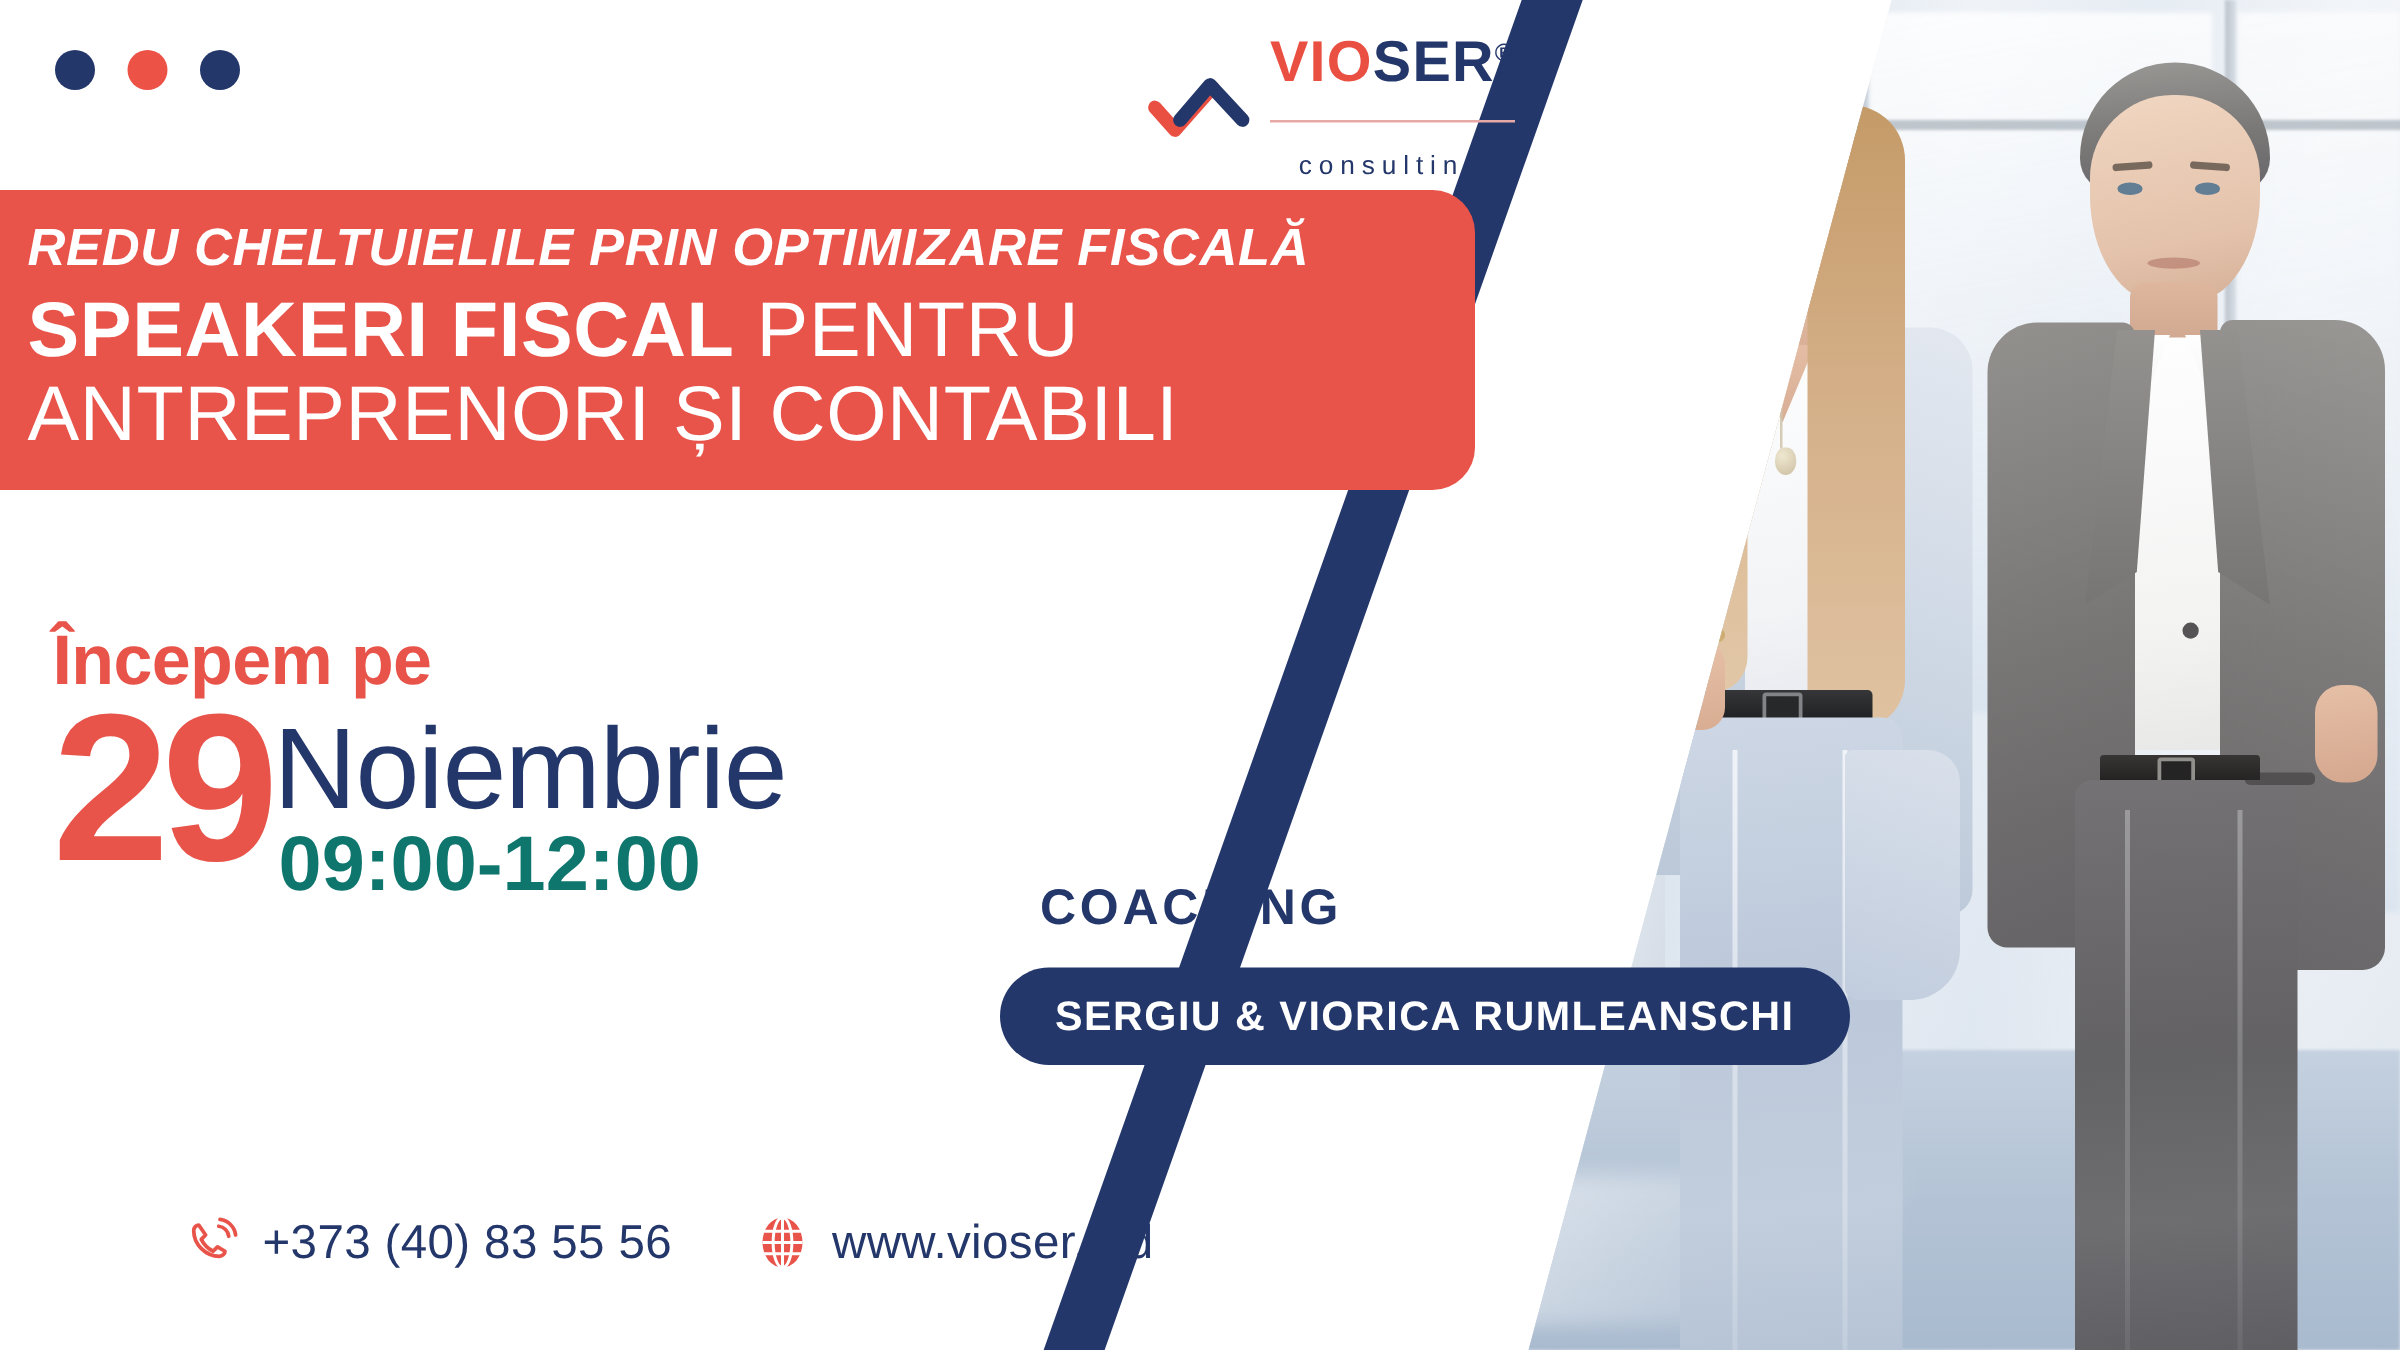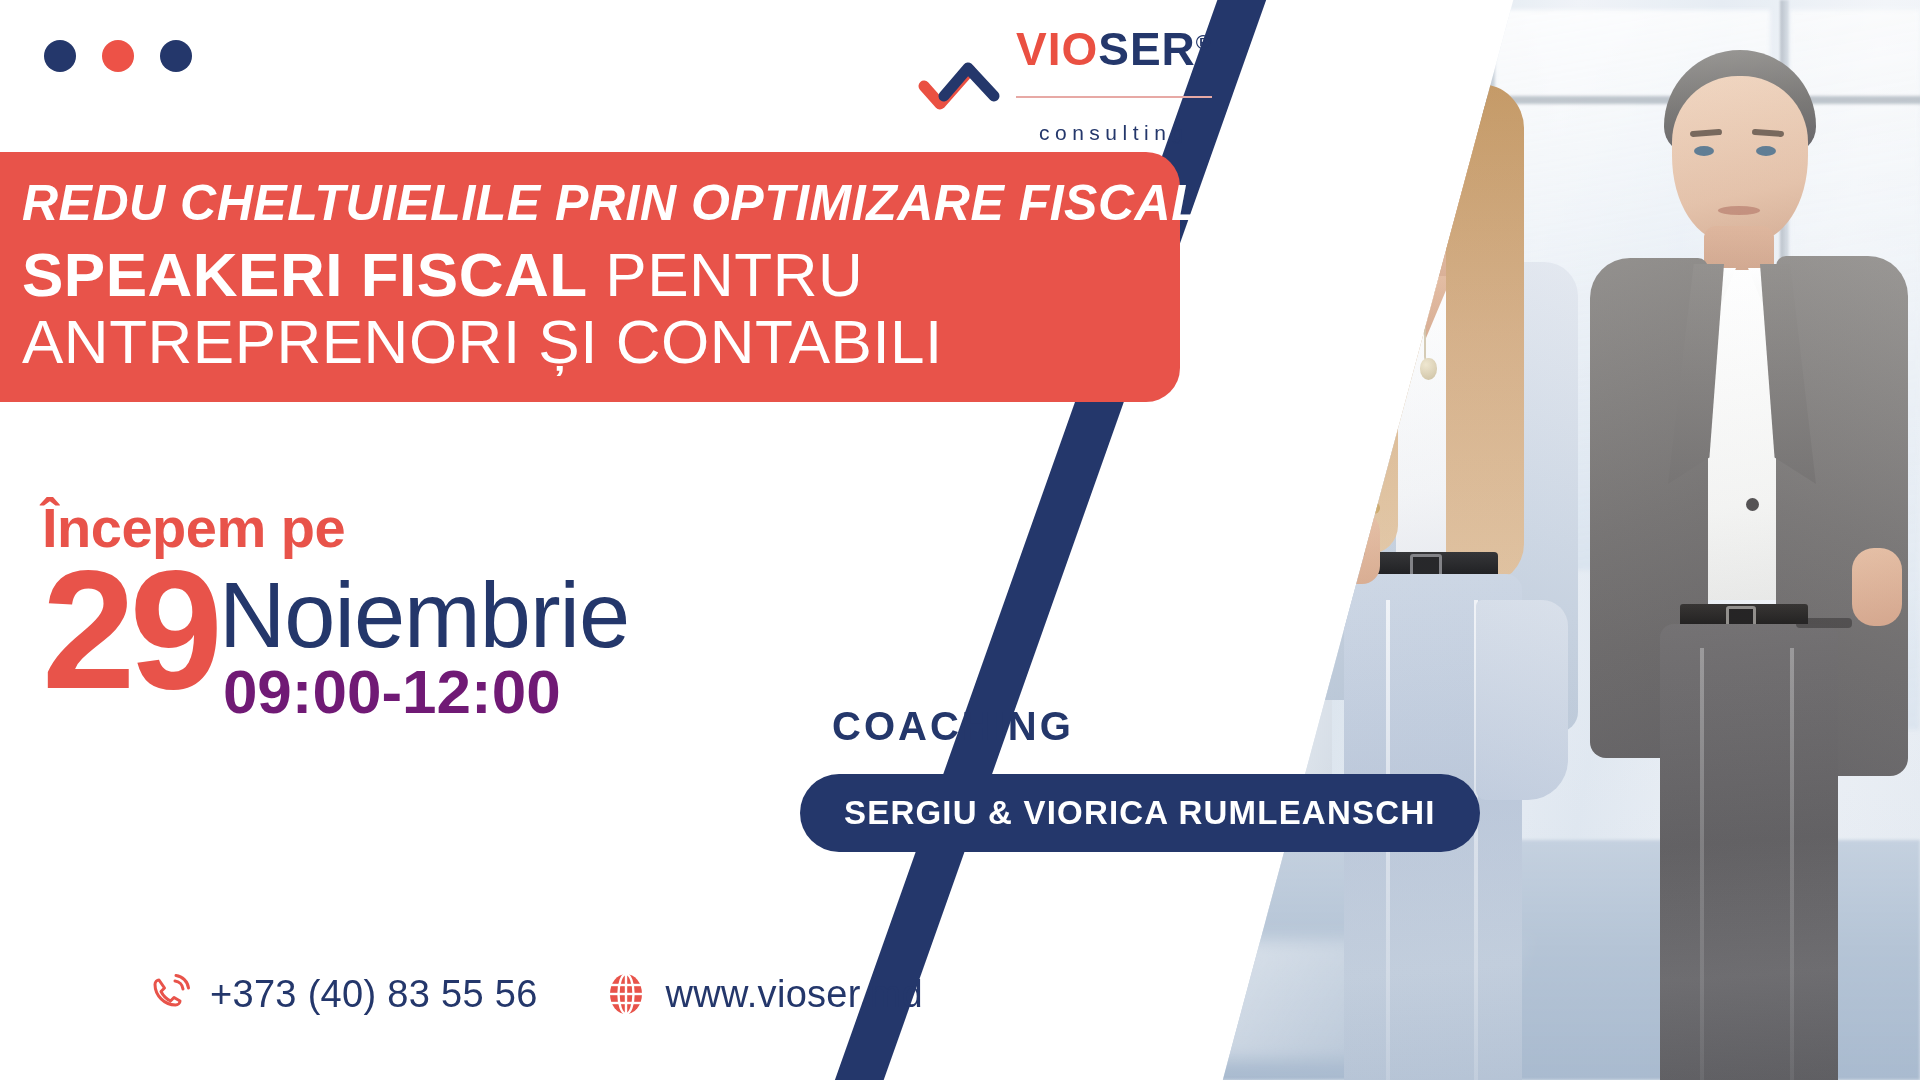--- a/index.html
+++ b/index.html
@@ -371,21 +371,21 @@
     top: 152px;
     width: 1200px;
     background: #e8534a;
     border-top-right-radius: 34px;
     border-bottom-right-radius: 34px;
     padding: 22px 30px 26px 42px;
     box-sizing: border-box;
   }
   .kicker {
     color: #ffffff;
-    font-size: 50px;
+    font-size: 42px;
     font-style: italic;
     font-weight: 700;
     letter-spacing: .5px;
     margin: 0 0 10px 0;
     white-space: nowrap;
   }
   .headline {
     color: #ffffff;
     font-size: 62px;
     font-weight: 300;
@@ -425,21 +425,21 @@
     padding-top: 14px;
   }
   .date-month {
     color: #24376b;
     font-size: 92px;
     font-weight: 400;
     line-height: .95;
     letter-spacing: -1px;
   }
   .date-time {
-    color: #701a75;
+    color: #0f766e;
     font-size: 62px;
     font-weight: 700;
     line-height: 1;
     letter-spacing: 0px;
     margin-top: 2px;
     margin-left: 4px;
   }
 
   
   .speakers-label {

